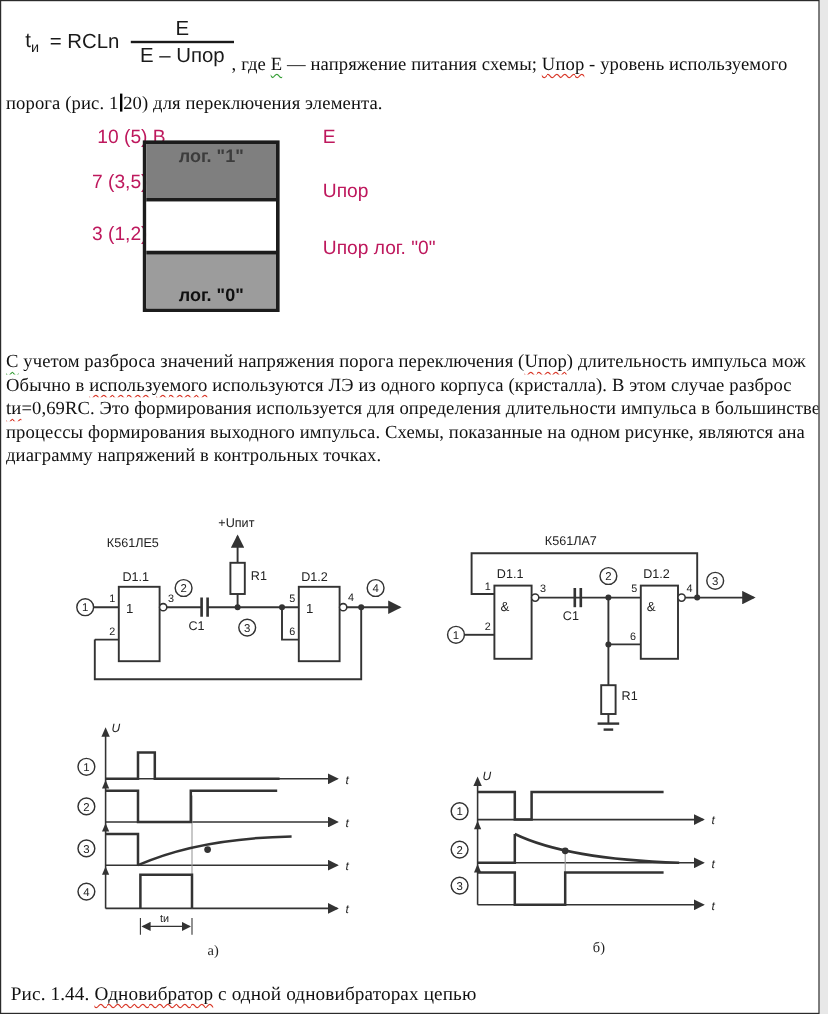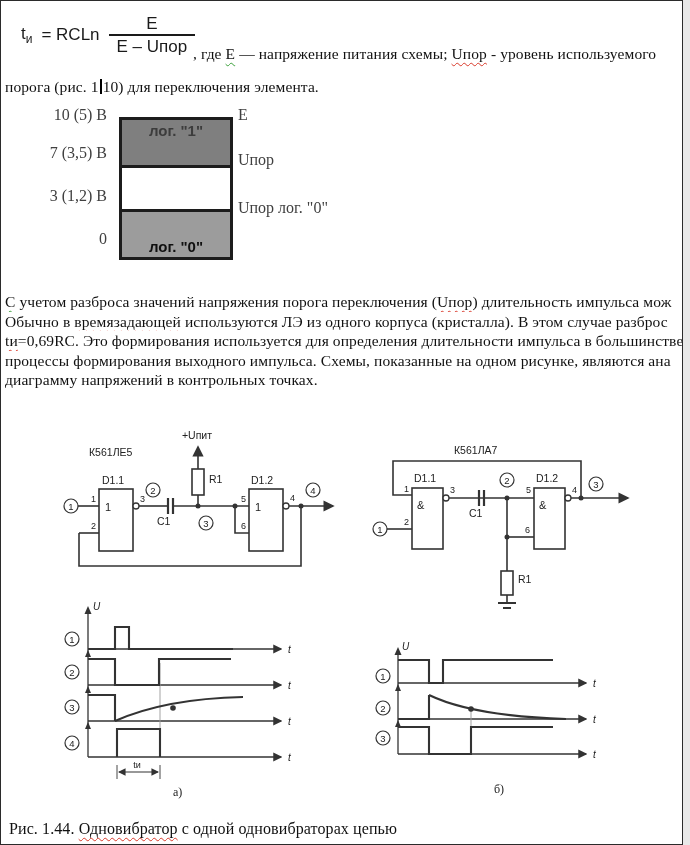--- a/index.html
+++ b/index.html
@@ -19,21 +19,21 @@
   
   .txt{font-size:15.5px;line-height:19.5px;white-space:nowrap;letter-spacing:0.1px;}
   .sq-red{text-decoration:underline;text-decoration-style:wavy;text-decoration-color:#d93a2b;
           text-decoration-thickness:1px;text-underline-offset:3px;}
   .sq-green{text-decoration:underline;text-decoration-style:wavy;text-decoration-color:#3aa03a;
           text-decoration-thickness:1px;text-underline-offset:3px;}
   .cursor{display:inline-block;width:2px;height:15px;background:#000;vertical-align:-2px;margin:0 1px;}
   .para{left:4px;top:291px;width:684px;overflow:hidden;}
   .para div{overflow:hidden;}
   
-  .lvl-label{font-family:Liberation Serif, serif;font-size:16px;color:#404040;}
+  .lvl-label{font-family:Liberation Sans, sans-serif;font-size:16px;color:#be185d;padding-left:31px;}
   .lvl-left{left:0;width:106px;text-align:right;}
   .lvl-box{left:118px;top:116px;width:108px;border:3px solid #1c1c1c;}
   .lvl-top{height:43px;background:#7f7f7f;border-bottom:3px solid #1c1c1c;
     display:flex;justify-content:center;align-items:flex-start;
     font-family:"Liberation Sans", sans-serif;font-weight:bold;font-size:15px;color:#3c3c3c;padding-top:2px;}
   .lvl-mid{height:41px;background:#fff;}
   .lvl-bot{height:43px;background:#9c9c9c;border-top:3px solid #1c1c1c;
     display:flex;justify-content:center;align-items:flex-end;
     font-family:"Liberation Sans", sans-serif;font-weight:bold;font-size:15px;color:#101010;padding-bottom:2px;}
   
@@ -57,21 +57,21 @@
       <span class="num">E</span>
       <span class="den">E – Uпор</span>
     </span>
   </div>
 
   <div class="abs txt" style="left:148px;top:43px;margin-left:44px;">
     <span>, где </span><span class="sq-green">E</span><span> — напряжение питания схемы; </span><span class="sq-red">Uпор</span><span> - уровень используемого</span>
   </div>
 
   <div class="abs txt" style="left:4px;top:76px;">
-    <span>порога (рис. 1</span><span class="cursor"></span><span>10) для переключения элемента.</span>
+    <span>порога (рис. 1</span><span class="cursor"></span><span>20) для переключения элемента.</span>
   </div>
 
   <div>
     <div class="abs lvl-label lvl-left" style="top:105px;">10 (5) В</div>
     <div class="abs lvl-label lvl-left" style="top:143px;">7 (3,5) В</div>
     <div class="abs lvl-label lvl-left" style="top:186px;">3 (1,2) В</div>
     <div class="abs lvl-label lvl-left" style="top:229px;">0</div>
 
     <div class="abs lvl-box">
       <div class="lvl-top">лог. "1"</div>
@@ -79,21 +79,21 @@
       <div class="lvl-bot">лог. "0"</div>
     </div>
 
     <div class="abs lvl-label" style="left:237px;top:105px;">E</div>
     <div class="abs lvl-label" style="left:237px;top:150px;">Uпор</div>
     <div class="abs lvl-label" style="left:237px;top:198px;">Uпор лог. "0"</div>
   </div>
 
   <div class="abs para txt">
     <div><span class="sq-green">С</span><span> учетом разброса значений напряжения порога переключения (</span><span class="sq-red">Uпор</span><span>) длительность импульса мож</span></div>
-    <div><span>Обычно в </span><span class="sq-red">времязадающей</span><span> используются ЛЭ из одного корпуса (кристалла). В этом случае разброс</span></div>
+    <div><span>Обычно в </span><span class="sq-red">используемого</span><span> используются ЛЭ из одного корпуса (кристалла). В этом случае разброс</span></div>
     <div><span class="sq-red">tи</span><span>=0,69RC. Это формирования используется для определения длительности импульса в большинстве</span></div>
     <div><span>процессы формирования выходного импульса. Схемы, показанные на одном рисунке, являются ана</span></div>
     <div><span>диаграмму напряжений в контрольных точках.</span></div>
   </div>
 
   <svg class="abs" style="left:0;top:420px;" width="690" height="396" viewBox="0 0 690 396">
     <defs>
       <marker id="arr" viewBox="0 0 10 10" refX="8.5" refY="5" markerWidth="7" markerHeight="7" orient="auto-start-reverse">
         <path d="M0,0 L10,5 L0,10 z" fill="#333"></path>
       </marker>

